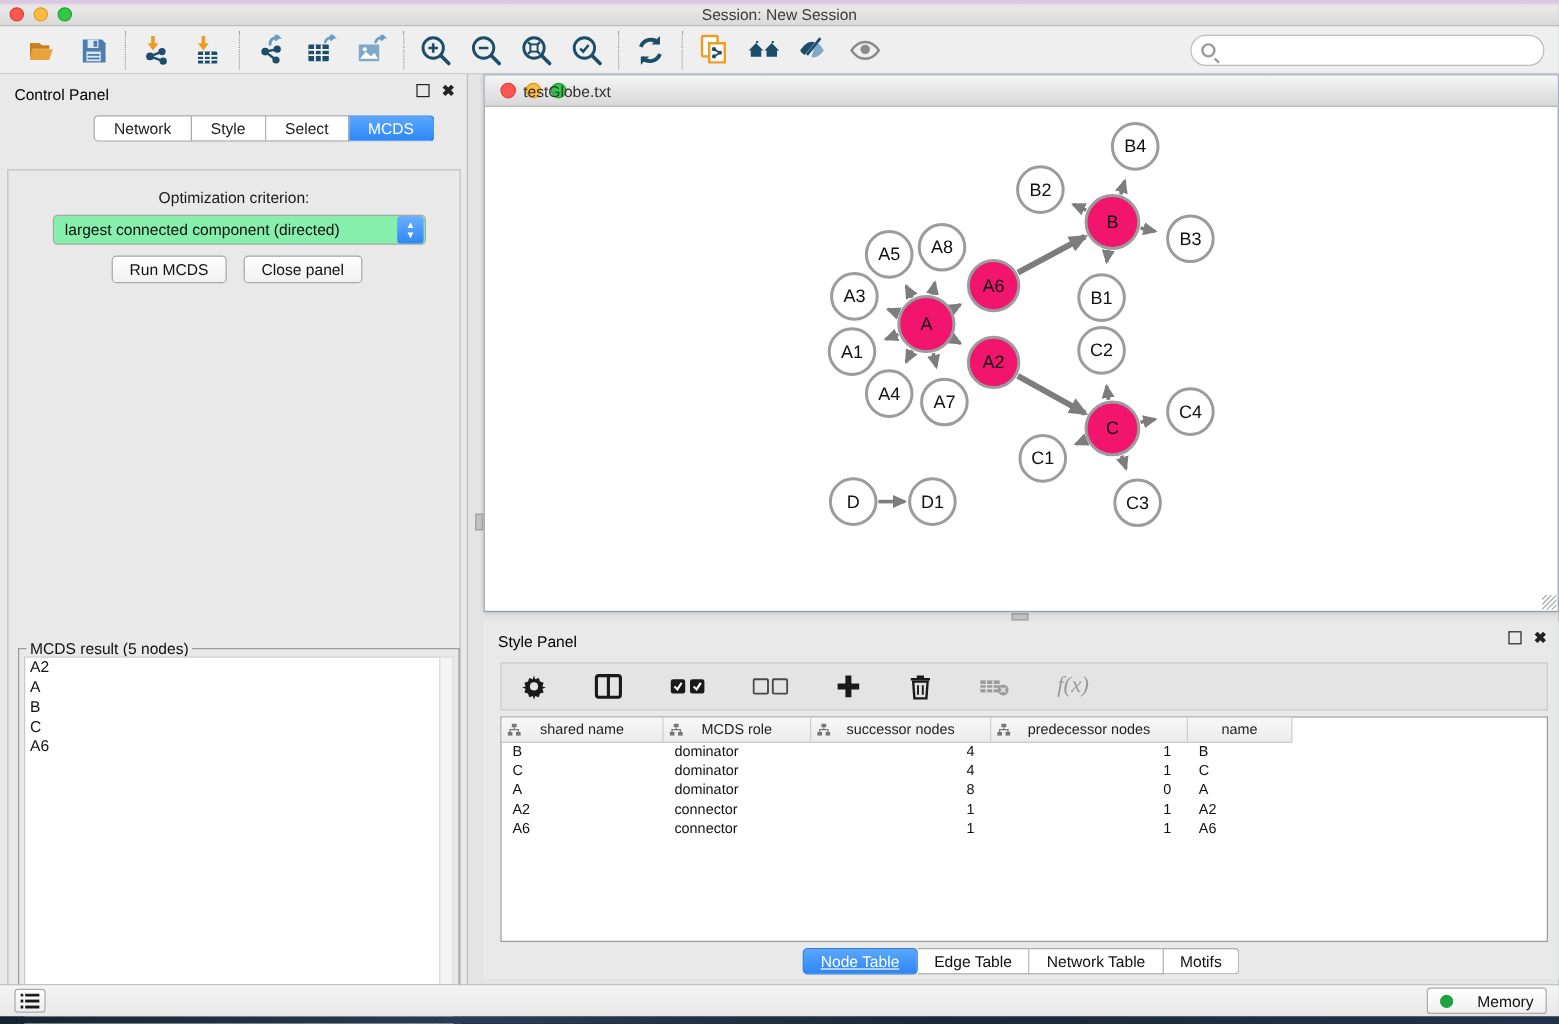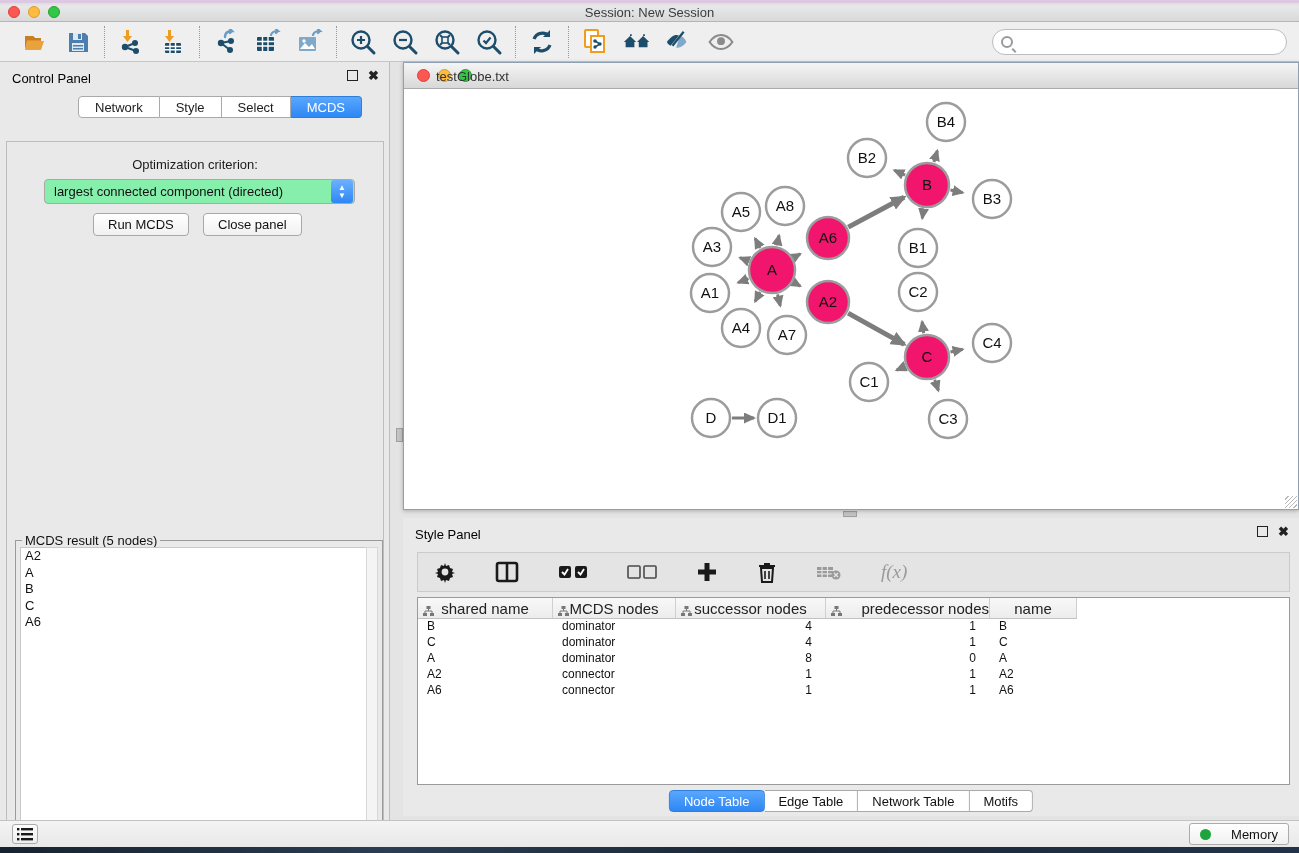--- a/index.html
+++ b/index.html
@@ -87,33 +87,33 @@
   #table-panel { position:absolute; left:403px; top:518px; width:896px; height:298px; background:#e9e9e9; }
   #tp-toolbar { position:absolute; left:14px; top:34px; width:873px; height:40px;
     background:#e4e4e4; border:1px solid #cbcbcb; display:flex; align-items:center; gap:39px; padding-left:16px; }
   .tp-icon { display:flex; align-items:center; justify-content:center; height:26px; }
   #fx { font-family:"Liberation Serif", serif; font-style:italic; font-size:19px; color:#9a9a9a; }
 
   #node-table { position:absolute; left:14px; top:79px; width:873px; height:188px;
     background:#fff; border:1px solid #9a9a9a; }
   #nt-header { position:absolute; left:0; top:0; height:21px; display:flex;
     background:linear-gradient(#f8f8f8,#ececec); border-bottom:1px solid #c2c2c2; }
-  .nt-hcell { position:relative; border-right:1px solid #cfcfcf; font-size:15px; color:#222;
+  .nt-hcell { position:relative; border-right:1px solid #cfcfcf; font-size:12px; color:#222;
     display:flex; align-items:center; justify-content:center; }
   .tree-ico { position:absolute; left:5px; top:5px; }
   #nt-rows { position:absolute; left:0; top:21px; width:100%; }
   .nt-row { display:flex; height:16px; font-size:12px; color:#111; }
   .nt-cell { overflow:hidden; white-space:nowrap; }
   .al { text-align:left; padding-left:9px; }
   .ar { text-align:right; padding-right:14px; }
 
   #tp-tabs { position:absolute; left:50%; transform:translateX(-50%); top:272px; display:flex; }
   .tp-tab { height:22px; padding:0 14px; line-height:21px; font-size:13px; color:#111;
     background:#fff; border:1px solid #a9a9a9; border-left:none; }
-  .tp-tab:first-child { border-left:1px solid #a9a9a9; border-radius:4px 0 0 4px; }
+  .tp-tab:first-child { border-left:1px solid #a9a9a9; border-radius:4px 0 0 4px;text-decoration:underline; }
   .tp-tab:last-child { border-radius:0 4px 4px 0; }
   .tp-tab.sel { background:linear-gradient(#5aa7fd,#2e87f5); color:#fff; border-color:#2e7fd8; border-radius:4px; }
 
   
   #statusbar { position:absolute; left:0; top:820px; width:1299px; height:27px;
     background:linear-gradient(#f4f4f4,#e8e8e8); border-top:1px solid #c2c2c2; }
   #list-btn { position:absolute; left:12px; top:3px; width:26px; height:20px;
     background:linear-gradient(#fdfdfd,#ededed); border:1px solid #ababab; border-radius:3px;
     display:flex; align-items:center; justify-content:center; }
   #memory-btn { position:absolute; right:10px; top:2px; height:22px;
@@ -543,34 +543,34 @@
           </div>
           <div class="nt-hcell" style="width: 123px;">
             <span class="tree-ico"><svg width="11" height="11" viewBox="0 0 11 11">
                 <g fill="#777">
                   <rect x="3.5" y="0" width="4" height="3"></rect>
                   <rect x="0" y="7" width="4" height="3"></rect>
                   <rect x="7" y="7" width="4" height="3"></rect>
                 </g>
                 <path d="M5.5 3v2M2 7V5h7v2" stroke="#777" fill="none"></path>
               </svg></span>
-            <span>MCDS nodes</span>
+            <span>MCDS role</span>
           </div>
           <div class="nt-hcell" style="width: 150px; text-align: right;">
             <span class="tree-ico"><svg width="11" height="11" viewBox="0 0 11 11">
                 <g fill="#777">
                   <rect x="3.5" y="0" width="4" height="3"></rect>
                   <rect x="0" y="7" width="4" height="3"></rect>
                   <rect x="7" y="7" width="4" height="3"></rect>
                 </g>
                 <path d="M5.5 3v2M2 7V5h7v2" stroke="#777" fill="none"></path>
               </svg></span>
             <span>successor nodes</span>
           </div>
-          <div class="nt-hcell" style="width: 164px; justify-content: flex-end;">
+          <div class="nt-hcell" style="width: 164px;">
             <span class="tree-ico"><svg width="11" height="11" viewBox="0 0 11 11">
                 <g fill="#777">
                   <rect x="3.5" y="0" width="4" height="3"></rect>
                   <rect x="0" y="7" width="4" height="3"></rect>
                   <rect x="7" y="7" width="4" height="3"></rect>
                 </g>
                 <path d="M5.5 3v2M2 7V5h7v2" stroke="#777" fill="none"></path>
               </svg></span>
             <span>predecessor nodes</span>
           </div>

